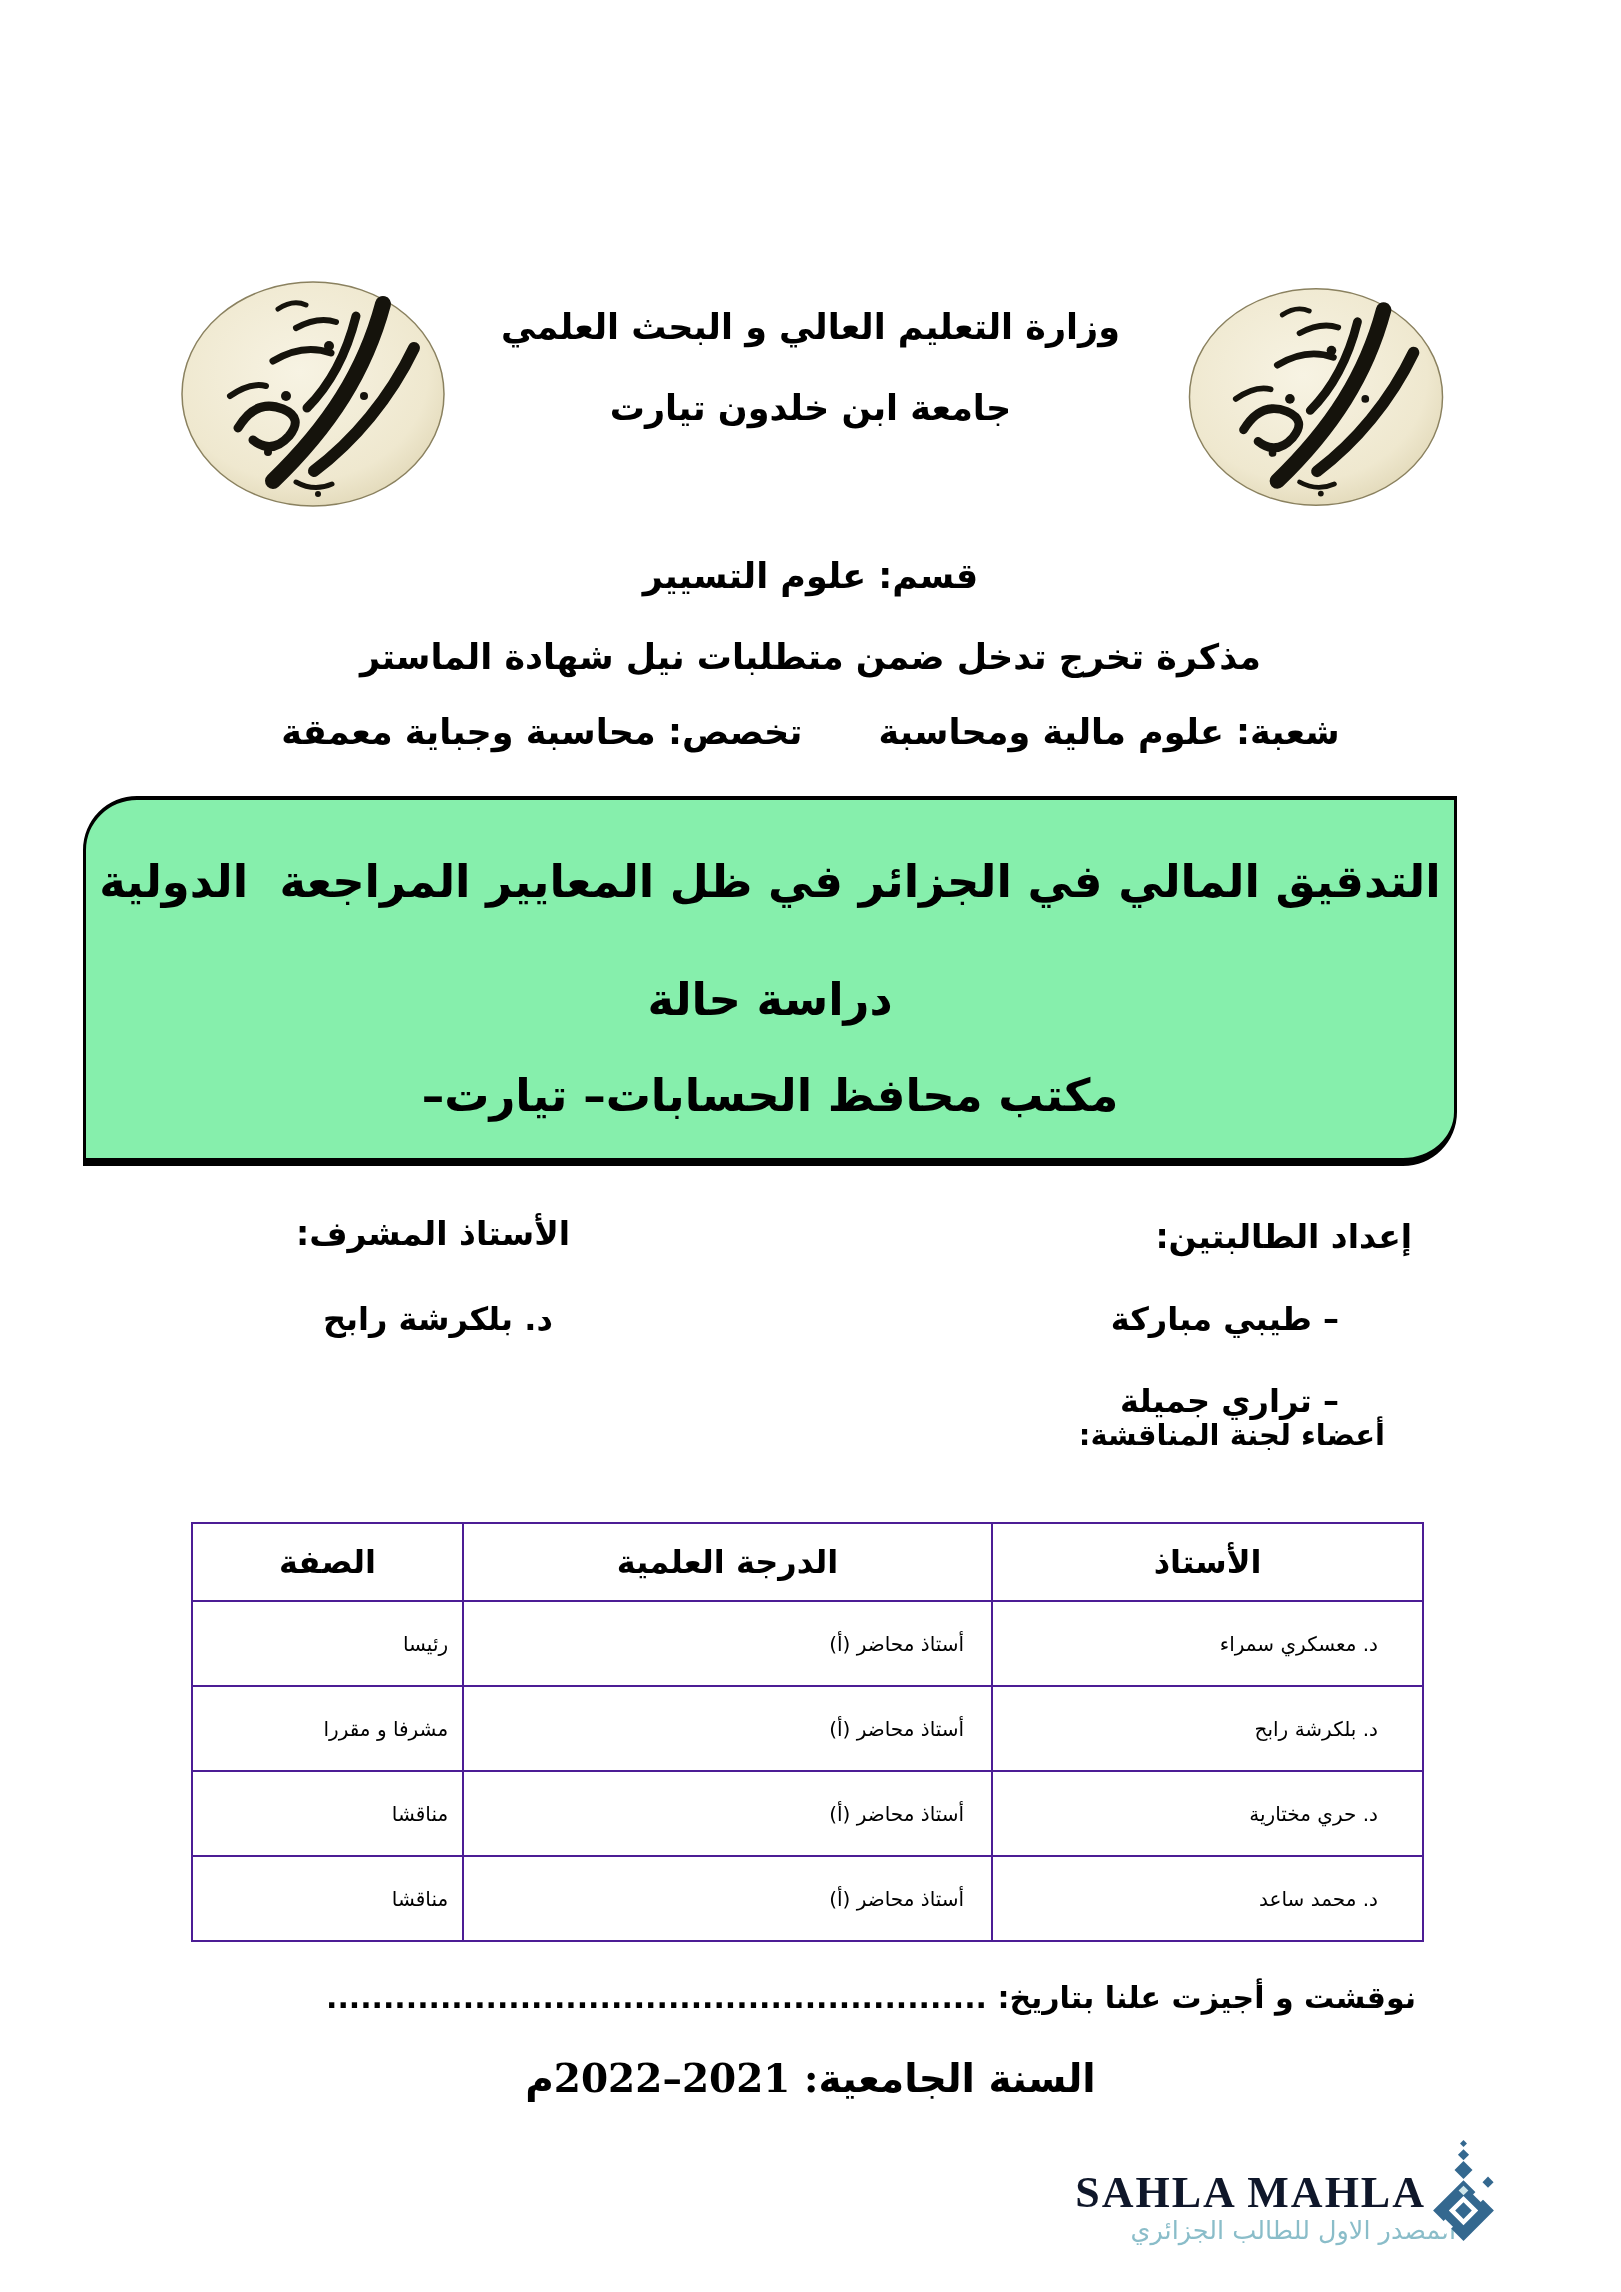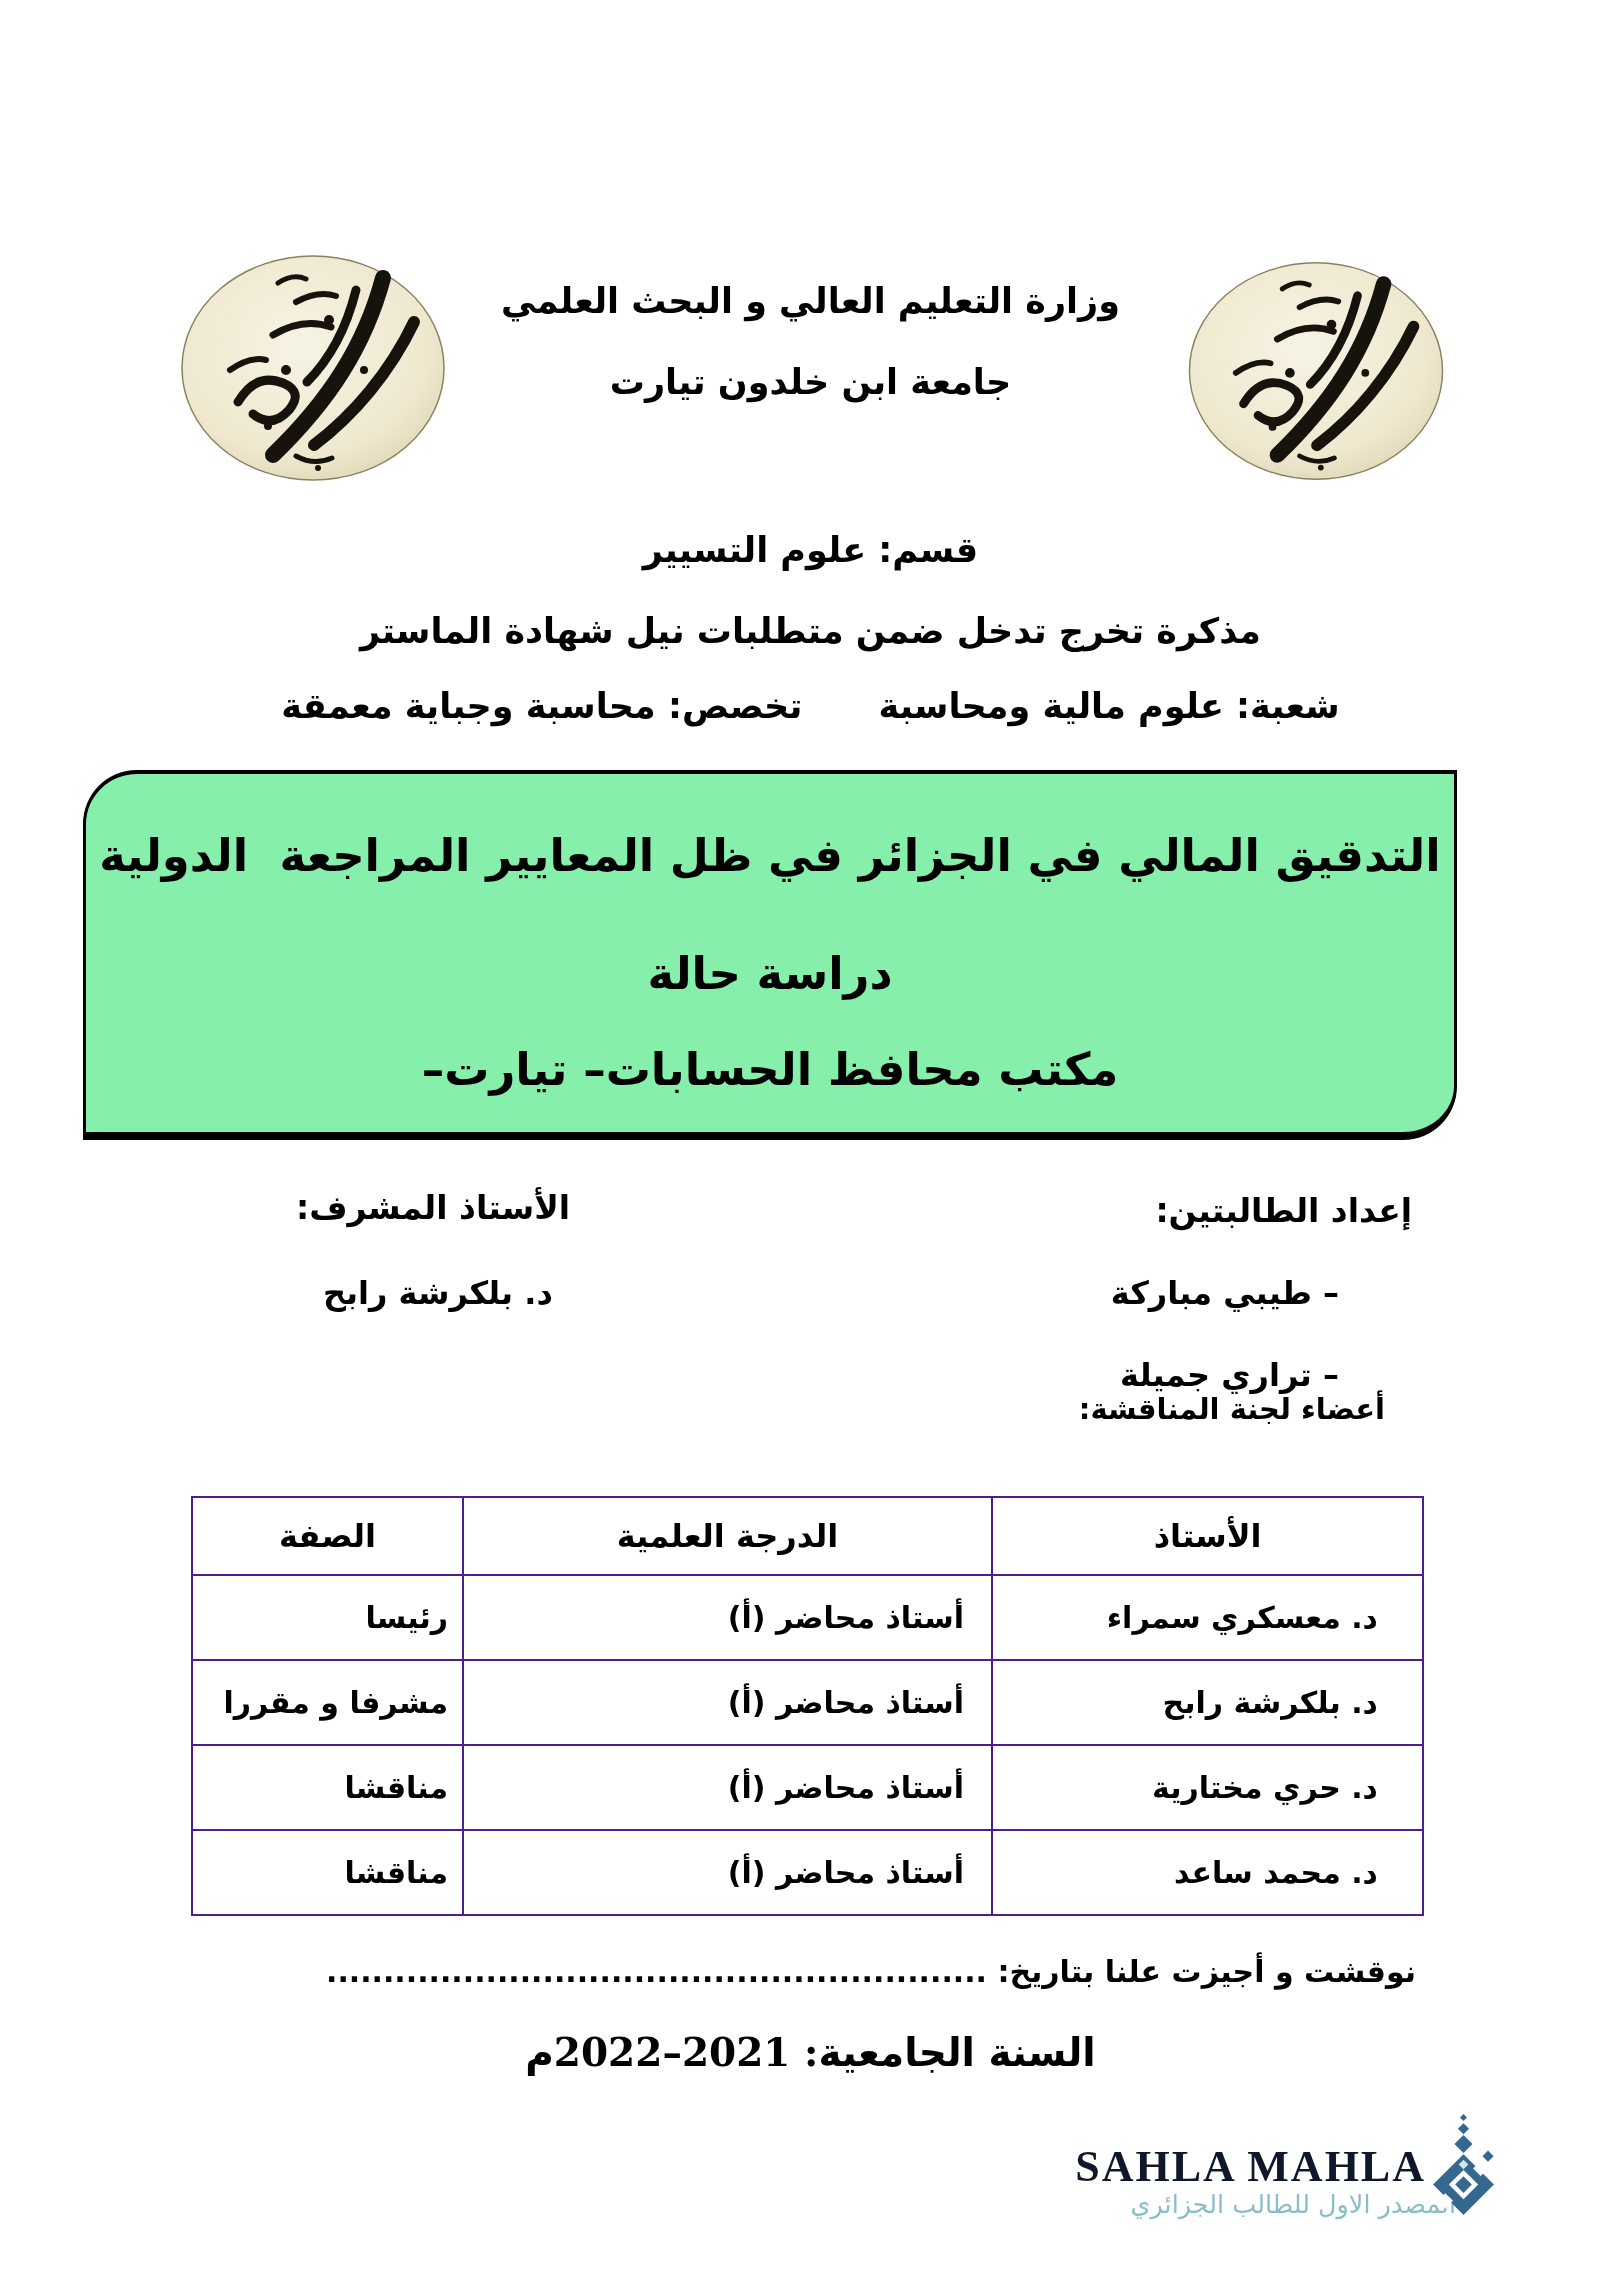--- a/index.html
+++ b/index.html
@@ -8,20 +8,21 @@
     width: 1621px; height: 2293px;
     font-family: "DejaVu Sans", sans-serif;
     direction: rtl;
     overflow: hidden;
   }
   .page {
     position: relative;
     width: 1621px; height: 1716px;
     background: #ffffff;
     color: #000;
+    margin-top: 26px;
   }
   .abs { position: absolute; white-space: nowrap; }
   .center-line {
     position: absolute; left: 0; width: 100%;
     text-align: center; font-weight: 700; white-space: nowrap;
   }
   .fs-head { font-size: 35px; }
   .seal { position: absolute; }
   .branch-row {
     position: absolute; left: 0; top: 686px; width: 100%;
@@ -51,21 +52,21 @@
   }
   table.committee th, table.committee td {
     border: 2px solid #4c1d95;
   }
   table.committee th {
     height: 78px; text-align: center; vertical-align: middle;
     font-size: 32px; font-weight: 700;
   }
   table.committee td {
     height: 85px; vertical-align: middle;
-    font-size: 30px; font-weight: 700;
+    font-size: 20px; font-weight: 400;
     text-align: right;
   }
   td.c-prof   { padding-right: 44px; }
   td.c-degree { padding-right: 27px; }
   td.c-role   { padding-right: 13.7px; }
   .defense { font-weight: 700; font-size: 30px; }
   .year-line {
     position: absolute; left: 0; top: 2029px; width: 100%;
     text-align: center; font-weight: 700; font-size: 39px;
     font-family: "DejaVu Serif", "DejaVu Sans", serif;

